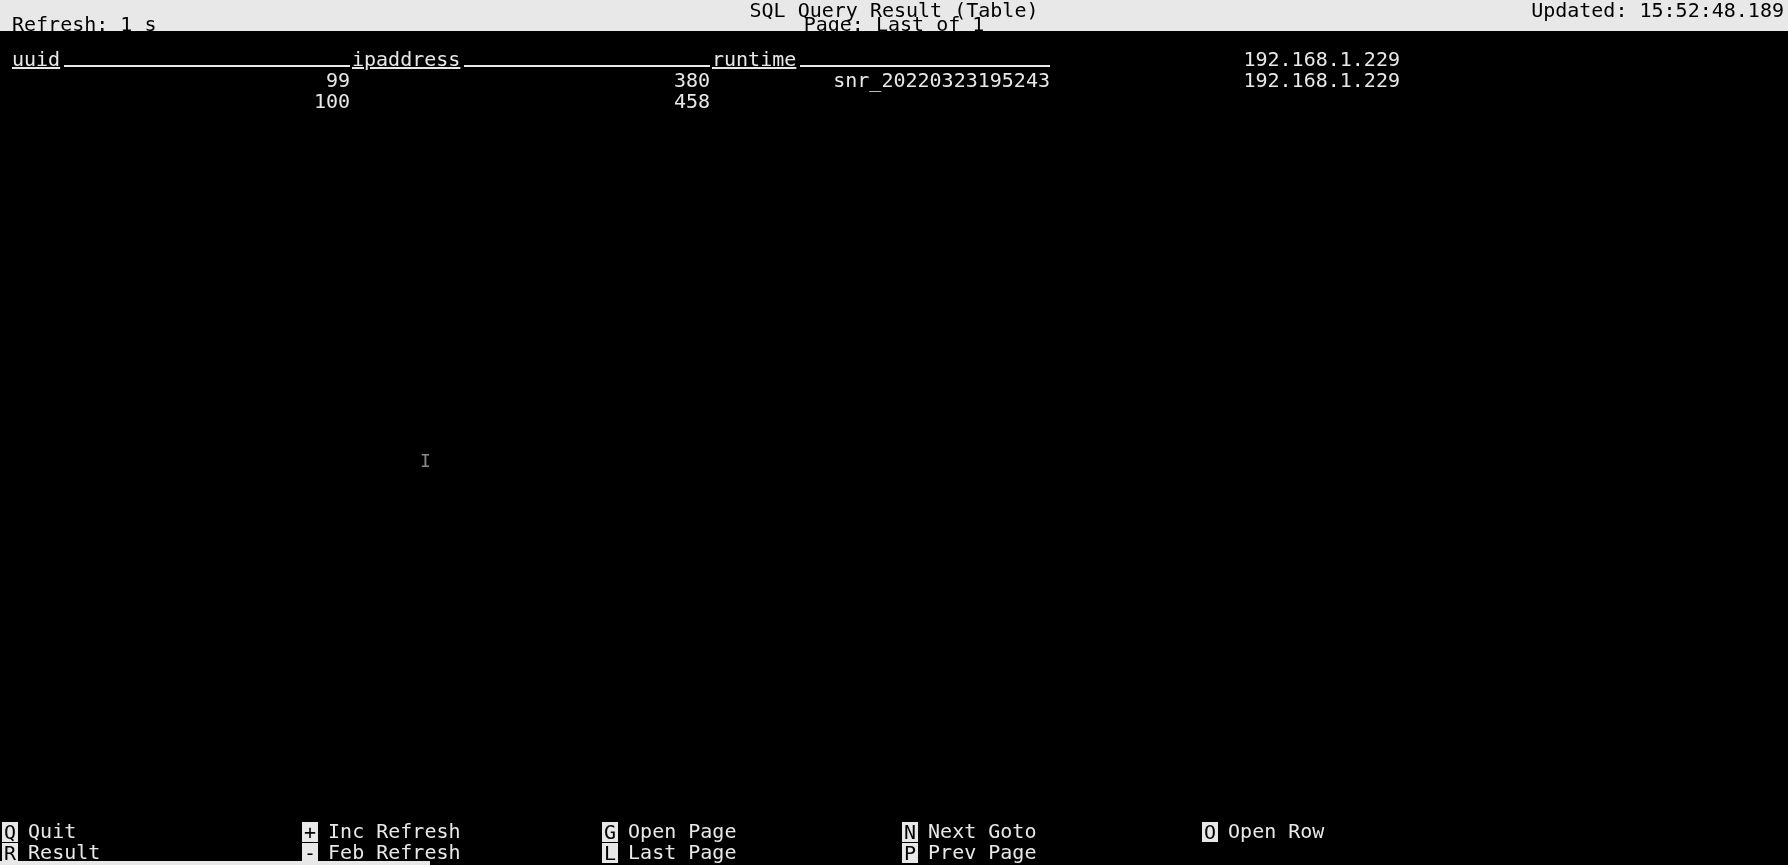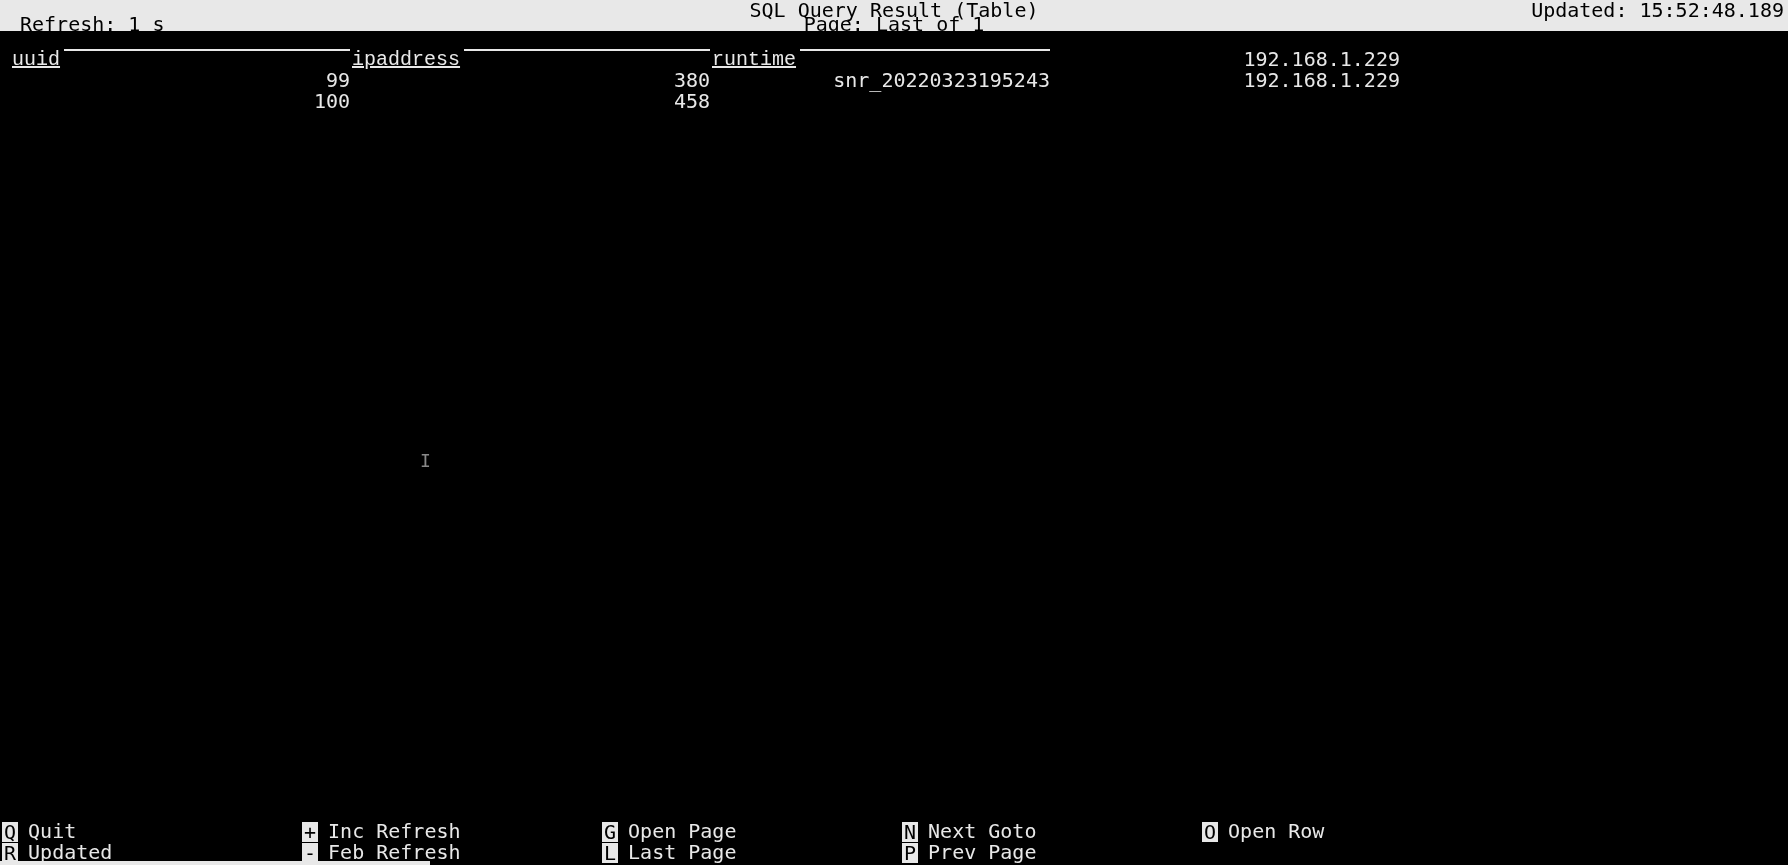--- a/index.html
+++ b/index.html
@@ -35,21 +35,21 @@
     transform: translateX(-50%);
   }
   .header .page {
     position: absolute;
     left: 50%;
     top: 14px;
     transform: translateX(-50%);
   }
   .header .refresh {
     position: absolute;
-    left: 20px;
+    left: 12px;
     top: 14px;
   }
   .header .updated {
     position: absolute;
     right: 4px;
     top: 0;
   }
   
   .table-wrap {
     flex: 1 1 auto;
@@ -60,21 +60,21 @@
     display: grid;
     grid-template-columns: 340px 360px 340px 350px;
     column-gap: 0;
   }
   .hcell {
     text-align: right;
     text-decoration: underline;
     padding: 0 2px 0 0;
     white-space: pre;
   }
-  .hcell-wrap { display:flex; align-items:flex-start;font-family:Liberation Mono, monospace; }
+  .hcell-wrap { display:flex; align-items:flex-end; }
   .hline-l {
     flex: 0 0 auto;
     height: 2px;
     background: #e8e8e8;
     margin-bottom: 3px;
   }
   .hcell-txt { flex:0 0 auto; }
   .hline-r {
     flex: 1 1 auto;
     height: 2px;
@@ -174,21 +174,21 @@
 
   <span class="ibeam">I</span>
 
   <div class="footer">
     <div class="fitem">
       <span class="key">Q</span>
       <span>Quit</span>
     </div>
     <div class="fitem">
       <span class="key">R</span>
-      <span>Updated</span>
+      <span>Result</span>
     </div>
     <div class="fitem">
       <span class="key">+</span>
       <span>Inc Refresh</span>
     </div>
     <div class="fitem">
       <span class="key">-</span>
       <span>Feb Refresh</span>
     </div>
     <div class="fitem">

